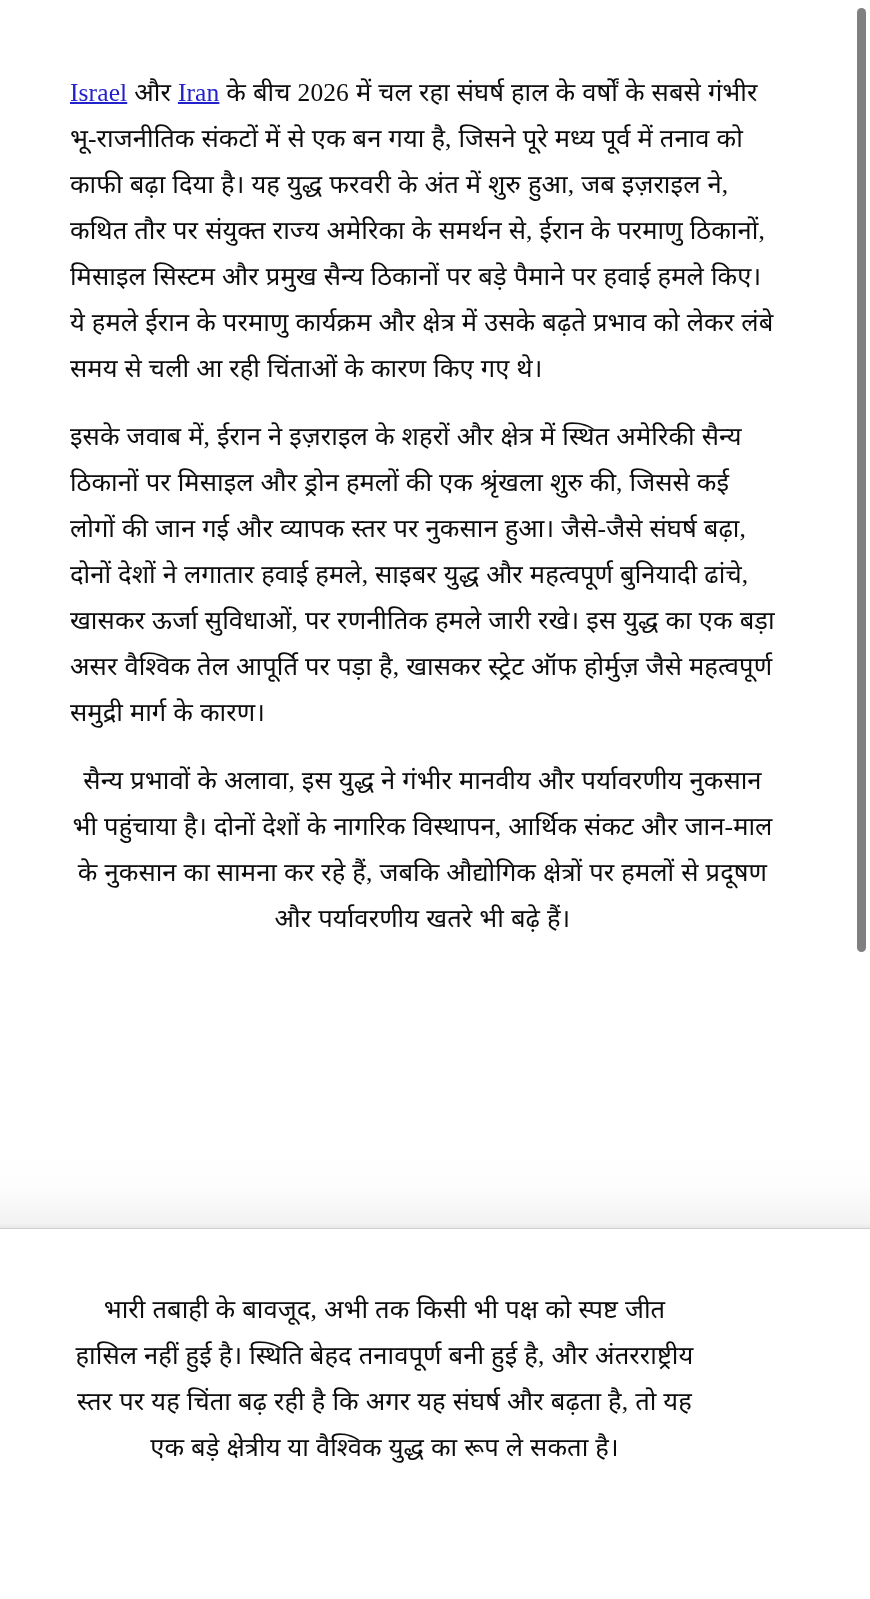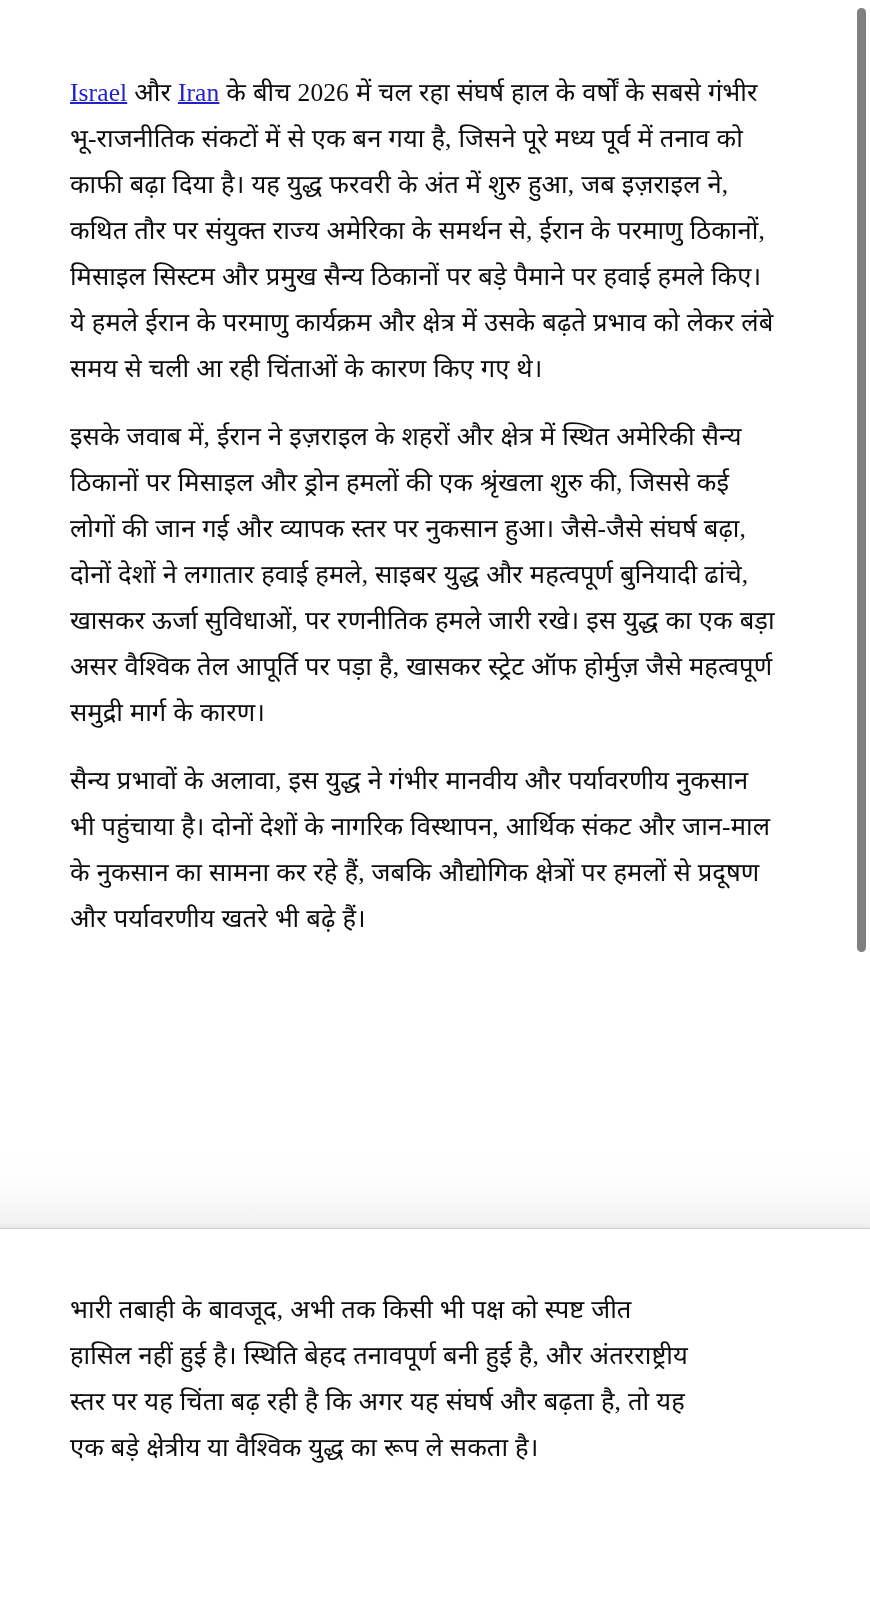--- a/index.html
+++ b/index.html
@@ -78,21 +78,21 @@
   
   p.para {
     margin: 0 0 22px 0;
     font-size: 25.5px;
     line-height: 46px;
     color: #0d0d0d;
     text-align: left;
     letter-spacing: 0.1px;
     word-spacing: 0.5px;
   }
-  p.para:last-child { margin-bottom: 0; }
+  p.para:last-child { margin-bottom: 0; text-align: center; }
 
   a.inline-link {
     color: #2222cc;
     text-decoration: underline;
     text-underline-offset: 1px;
   }
 
   
   .scrollbar-track {
     position: absolute;

